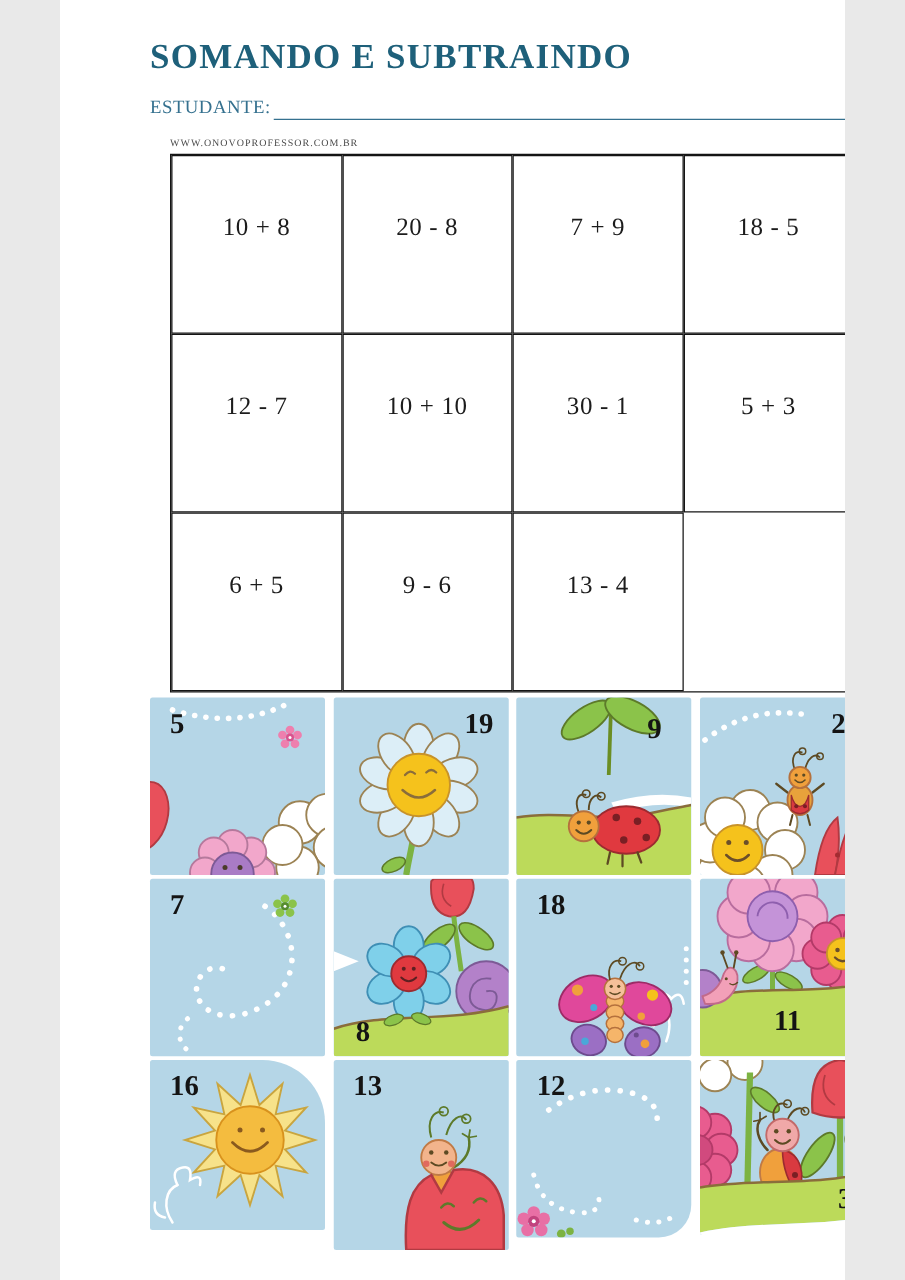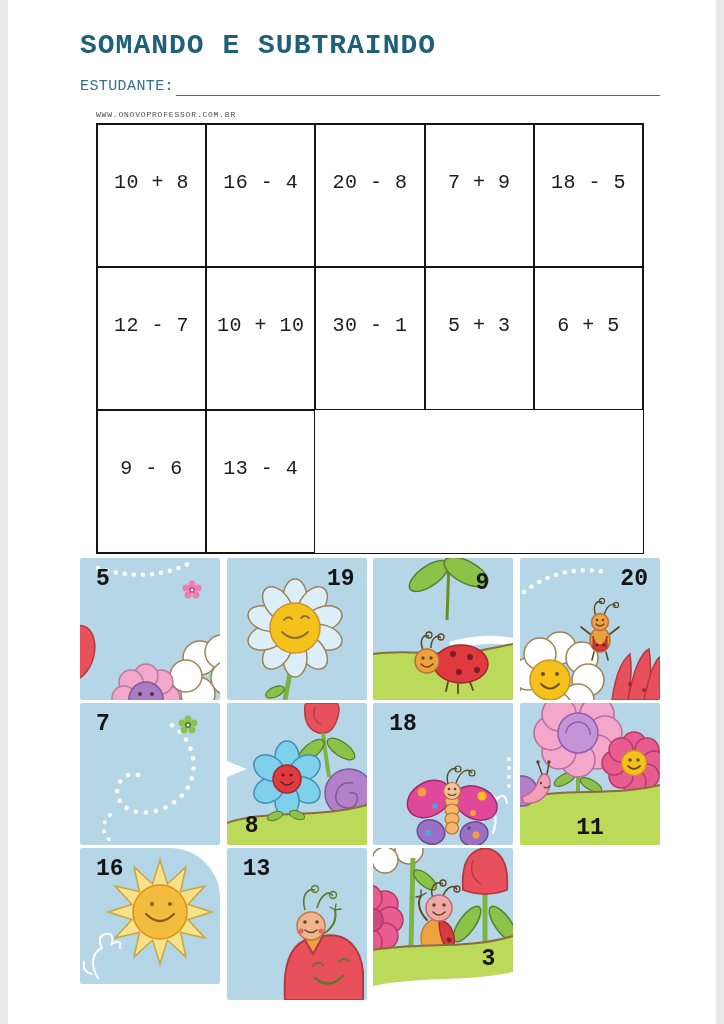--- a/index.html
+++ b/index.html
@@ -1,38 +1,38 @@
 <!DOCTYPE html>
 <html><head>
 <meta charset="utf-8">
 <style>
   html,body{margin:0;padding:0;background:#e9e9e9;}
   .sheet{
-    position:relative;width:708px;height:1024px;background:#ffffff;
-    font-family:Liberation Mono, monospace;overflow:hidden;margin:0 auto;
+    position:relative;width:628px;height:1024px;background:#ffffff;
+    font-family:Liberation Serif, serif;overflow:hidden;margin:0 auto;
   }
   
   .title{
     position:absolute;left:72px;top:30px;margin:0;
     font-size:28px;font-weight:bold;letter-spacing:1px;color:#1E607A;
   }
   .student-row{
     position:absolute;left:72px;top:74px;width:580px;height:22px;
     display:flex;align-items:flex-end;
   }
   .student-label{font-size:15px;color:#35718F;letter-spacing:.4px;padding-bottom:1px;text-align:right;}
   .student-line{flex:1;border-bottom:1.6px solid #35718F;height:16px;margin-left:2px;}
   .website{
     position:absolute;left:88px;top:110px;width:546px;text-align:left;
     font-size:8px;letter-spacing:.8px;color:#4d4d4d;
   }
   
   .math-grid{
     position:absolute;left:88px;top:123px;width:546px;height:429px;
-    display:grid;grid-template-columns:repeat(5,1fr);grid-template-rows:repeat(3,1fr);
+    display:grid;grid-template-columns:repeat(4,1fr);grid-template-rows:repeat(3,1fr);
     border:1px solid #141414;
   }
   .mcell{
     border:1px solid #141414;display:flex;align-items:center;justify-content:center;
     padding-bottom:26px;font-size:20px;color:#1c1c1c;letter-spacing:.5px;
   }
   
   .tiles{
     position:absolute;left:72px;top:558px;width:580px;
     display:grid;grid-template-columns:repeat(4,140px);
@@ -42,21 +42,21 @@
     position:relative;background:#B5D6E7;overflow:hidden;border-radius:2px;
     align-self:start;width:140px;height:142px;
   }
   .tile svg{position:absolute;left:0;top:0;width:100%;height:100%;display:block;}
   .tile .num{
     position:absolute;font-size:23px;font-weight:bold;color:#141414;z-index:2;
   }
   .n-tl{left:16px;top:8px;}
   .n-tr{right:12px;top:8px;}
   .n-bl{left:18px;bottom:6px;}
-  .n-bc{left:50%;transform:translateX(-50%);bottom:4px;}
+  .n-bc{left:50%;transform:translateX(-50%);bottom:15px;}
   .n-br{right:18px;bottom:16px;}
   .t9{height:136px;border-top-right-radius:50px;}
   .t10{height:152px;}
   .t11{height:142px;border-bottom-right-radius:26px;}
   .t12{height:140px;}
   .t3 .num{top:12px;right:24px;}
 </style>
 </head>
 <body>
 
@@ -66,21 +66,20 @@
 
   <div class="student-row">
     <span class="student-label">ESTUDANTE:</span>
     <span class="student-line"></span>
   </div>
 
   <div class="website">WWW.ONOVOPROFESSOR.COM.BR</div>
 
   <div class="math-grid">
     <div class="mcell">10 + 8</div>
-    <div class="mcell">16 - 4</div>
     <div class="mcell">20 - 8</div>
     <div class="mcell">7 + 9</div>
     <div class="mcell">18 - 5</div>
     <div class="mcell">12 - 7</div>
     <div class="mcell">10 + 10</div>
     <div class="mcell">30 - 1</div>
     <div class="mcell">5 + 3</div>
     <div class="mcell">6 + 5</div>
     <div class="mcell">9 - 6</div>
     <div class="mcell">13 - 4</div>
@@ -395,20 +394,39 @@
         <g>
           <path d="M58,152 C56,118 62,100 78,92 L86,106 L96,88 C120,84 134,100 136,124 L136,152 Z" fill="#E8505B" stroke="#b13a42" stroke-width="2"></path>
           <path d="M86,118 q5,-6 10,-1" fill="none" stroke="#5d7a2a" stroke-width="2" stroke-linecap="round"></path>
           <path d="M112,114 q5,-6 10,-1" fill="none" stroke="#5d7a2a" stroke-width="2" stroke-linecap="round"></path>
           <path d="M88,130 q14,12 28,-2" fill="none" stroke="#5d7a2a" stroke-width="2.4" stroke-linecap="round"></path>
         </g>
       </svg>
       <span class="num n-tl">13</span>
     </div>
 
+    <div class="tile t11">
+      <svg viewBox="0 0 140 142">
+        <path d="M26,40 Q60,16 98,28 Q116,36 112,52" fill="none" stroke="#fff" stroke-width="4.5" stroke-linecap="round" stroke-dasharray="0.1 10"></path>
+        <path d="M14,92 Q20,118 48,122 Q68,124 66,110" fill="none" stroke="#fff" stroke-width="4" stroke-linecap="round" stroke-dasharray="0.1 9"></path>
+        <path d="M96,128 Q116,134 130,122" fill="none" stroke="#fff" stroke-width="4" stroke-linecap="round" stroke-dasharray="0.1 9"></path>
+        <g>
+          <circle cx="14" cy="122" r="5" fill="#E86FA5"></circle>
+            <circle cx="22" cy="127" r="5" fill="#E86FA5"></circle>
+          <circle cx="20" cy="136" r="5" fill="#E86FA5"></circle>
+            <circle cx="9" cy="136" r="5" fill="#E86FA5"></circle>
+          <circle cx="6" cy="127" r="5" fill="#E86FA5"></circle>
+          <circle cx="14" cy="129" r="4.5" fill="#C2437E"></circle>
+            <circle cx="14" cy="129" r="1.6" fill="#fff"></circle>
+        </g>
+        <circle cx="36" cy="139" r="3.5" fill="#7CB342"></circle>
+          <circle cx="43" cy="137" r="3" fill="#7CB342"></circle>
+      </svg>
+      <span class="num n-tl">12</span>
+    </div>
 
     <div class="tile t12">
       <svg viewBox="0 0 140 140">
         <g fill="#fff" stroke="#9c8354" stroke-width="1.5">
           <circle cx="2" cy="0" r="14"></circle>
             <circle cx="22" cy="-6" r="14"></circle>
             <circle cx="36" cy="2" r="14"></circle>
             <circle cx="12" cy="12" r="13"></circle>
         </g>
         <g fill="#E85C8F" stroke="#b33a68" stroke-width="1.5">

